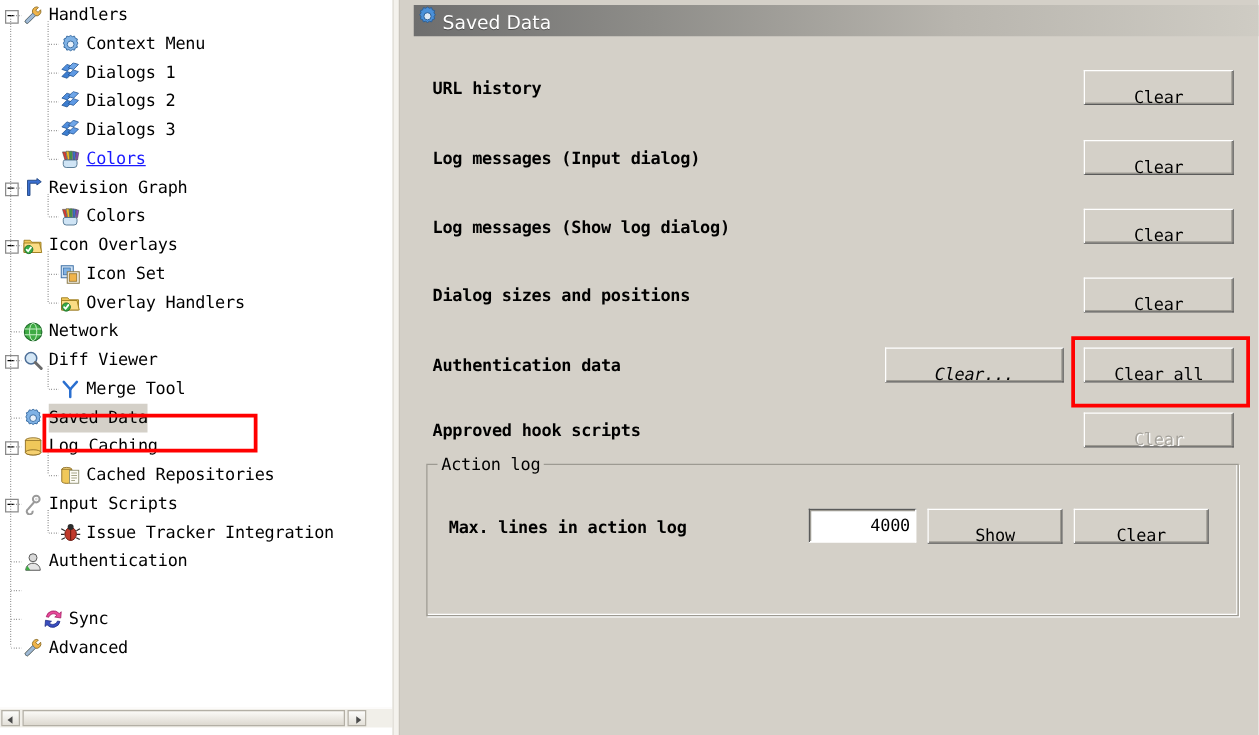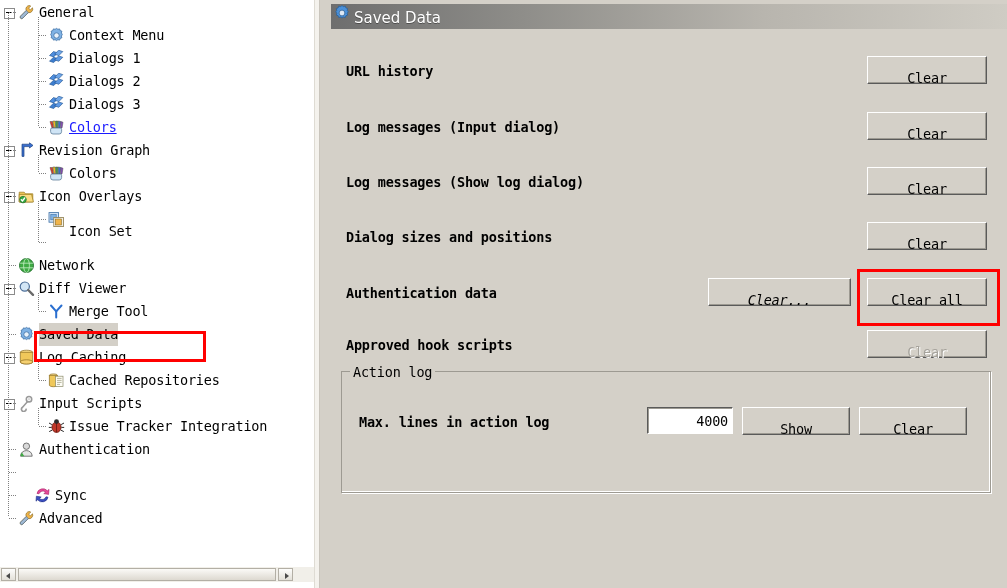--- a/index.html
+++ b/index.html
@@ -257,21 +257,21 @@
       <div class="tree-row" style="position: absolute; left: 0px; top: 1px; width: 314px;">
         <div class="expander" style="left: 4px;"></div>
         <span class="ico" style="position: absolute; left: 18px; top: 3px;">
           <svg width="17" height="17" viewBox="0 0 17 17">
             <g>
               <path d="M11.5 1.5a3.6 3.6 0 0 0-3.3 5l-5.4 5.4a1.5 1.5 0 1 0 2.1 2.1l5.4-5.4a3.6 3.6 0 0 0 4.2-4.8l-2.1 2.1-1.8-1.8 2.1-2.1a3.6 3.6 0 0 0-1.2-0.5z" fill="#f0b44a" stroke="#8a6a20" stroke-width="0.7"></path>
               <path d="M8.2 6.5l-5.4 5.4a1.5 1.5 0 1 0 2.1 2.1l5.4-5.4z" fill="#9fb9d4" stroke="#55708c" stroke-width="0.7"></path>
             </g>
           </svg>
         </span>
-        <span class="tree-label" style="position: absolute; left: 39px; top: 0px;">General</span>
+        <span class="tree-label" style="position: absolute; left: 39px; top: 0px;">Handlers</span>
       </div>
       <div class="tree-row" style="position: absolute; left: 0px; top: 24px; width: 314px;">
         <span class="ico" style="position: absolute; left: 48px; top: 3px;">
           <svg width="17" height="17" viewBox="0 0 17 17">
             <g fill="#7fb2e5" stroke="#3c6fa5" stroke-width="0.8">
               <path d="M8.5 1.4l1.4 0.9 1.7-0.4 0.6 1.7 1.7 0.6-0.5 1.7 0.9 1.6-0.9 1.6 0.5 1.7-1.7 0.6-0.6 1.7-1.7-0.4-1.4 0.9-1.4-0.9-1.7 0.4-0.6-1.7-1.7-0.6 0.5-1.7-0.9-1.6 0.9-1.6-0.5-1.7 1.7-0.6 0.6-1.7 1.7 0.4z"></path>
             </g>
             <circle cx="8.5" cy="8.5" r="2.7" fill="#e8f1fa" stroke="#3c6fa5" stroke-width="0.8"></circle>
           </svg>
         </span>
@@ -371,21 +371,32 @@
       </div>
       <div class="tree-row" style="position: absolute; left: 0px; top: 208px; width: 314px;">
         <span class="ico" style="position: absolute; left: 48px; top: 3px;">
           <svg width="17" height="17" viewBox="0 0 17 17">
             <rect x="1" y="1.6" width="9.6" height="9.6" fill="#cfe2f5" stroke="#3c6fa5" stroke-width="0.8"></rect>
             <rect x="2.8" y="3.4" width="5.4" height="5.4" fill="#7fb2e5" stroke="#3c6fa5" stroke-width="0.6"></rect>
             <rect x="5.8" y="6.4" width="9.6" height="9.2" fill="#f5f2e8" stroke="#8a7a4a" stroke-width="0.8"></rect>
             <rect x="7.4" y="8" width="6" height="6" fill="#f0b44a" stroke="#8a6a20" stroke-width="0.6"></rect>
           </svg>
         </span>
-        <span class="tree-label" style="position: absolute; left: 69px; top: 12px; text-align: center;">Icon Set</span>
+        <span class="tree-label" style="position: absolute; left: 69px; top: 0px; text-align: center;">Icon Set</span>
+      </div>
+      <div class="tree-row" style="position: absolute; left: 0px; top: 231px; width: 314px;">
+        <span class="ico" style="position: absolute; left: 48px; top: 3px;">
+          <svg width="17" height="17" viewBox="0 0 17 17">
+            <path d="M1.2 4.2h5l1.3 1.6h7.3v8.2H1.2z" fill="#f0c85a" stroke="#9a7a1c" stroke-width="0.7"></path>
+            <path d="M1.2 6.4h12.4l1.8 7.6H1.2z" fill="#fbdc84" stroke="#9a7a1c" stroke-width="0.7"></path>
+            <circle cx="5" cy="11.6" r="3.3" fill="#35ab45" stroke="#1d6b28" stroke-width="0.7"></circle>
+            <path d="M3.3 11.7 L4.5 13 L6.8 9.9" stroke="#fff" stroke-width="1.4" fill="none" stroke-linecap="round"></path>
+          </svg>
+        </span>
+        <span class="tree-label" style="position: absolute; left: 69px; top: 0px;">Overlay Handlers</span>
       </div>
       <div class="tree-row" style="position: absolute; left: 0px; top: 254px; width: 314px;">
         <span class="ico" style="position: absolute; left: 18px; top: 3px;">
           <svg width="17" height="17" viewBox="0 0 17 17">
             <circle cx="8.5" cy="8.5" r="7" fill="#3faa44" stroke="#1d6b28" stroke-width="0.9"></circle>
             <ellipse cx="8.5" cy="8.5" rx="2.9" ry="7" fill="none" stroke="#c8f0c8" stroke-width="0.8"></ellipse>
             <path d="M1.8 6.2h13.4M1.8 10.8h13.4" stroke="#c8f0c8" stroke-width="0.8" fill="none"></path>
           </svg>
         </span>
         <span class="tree-label" style="position: absolute; left: 39px; top: 0px;">Network</span>

